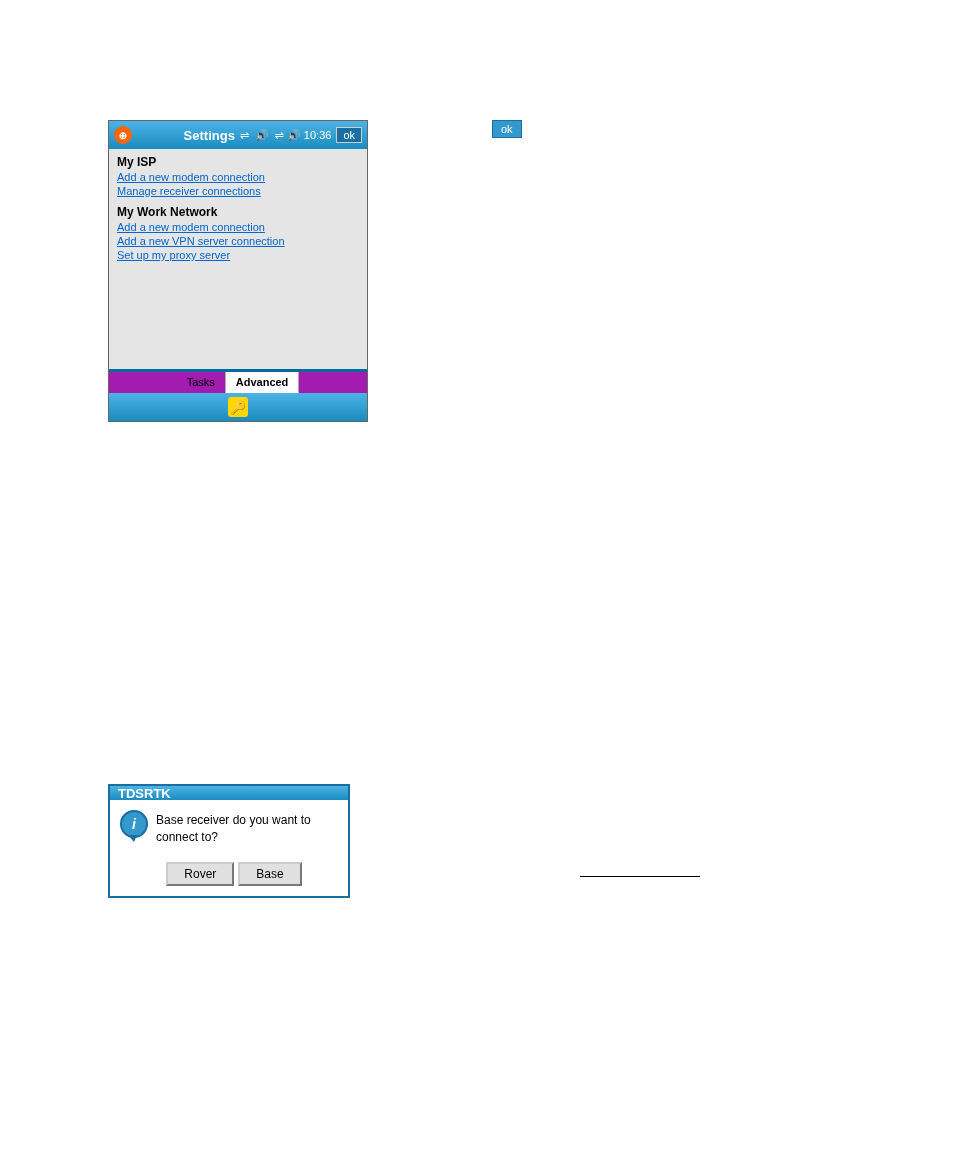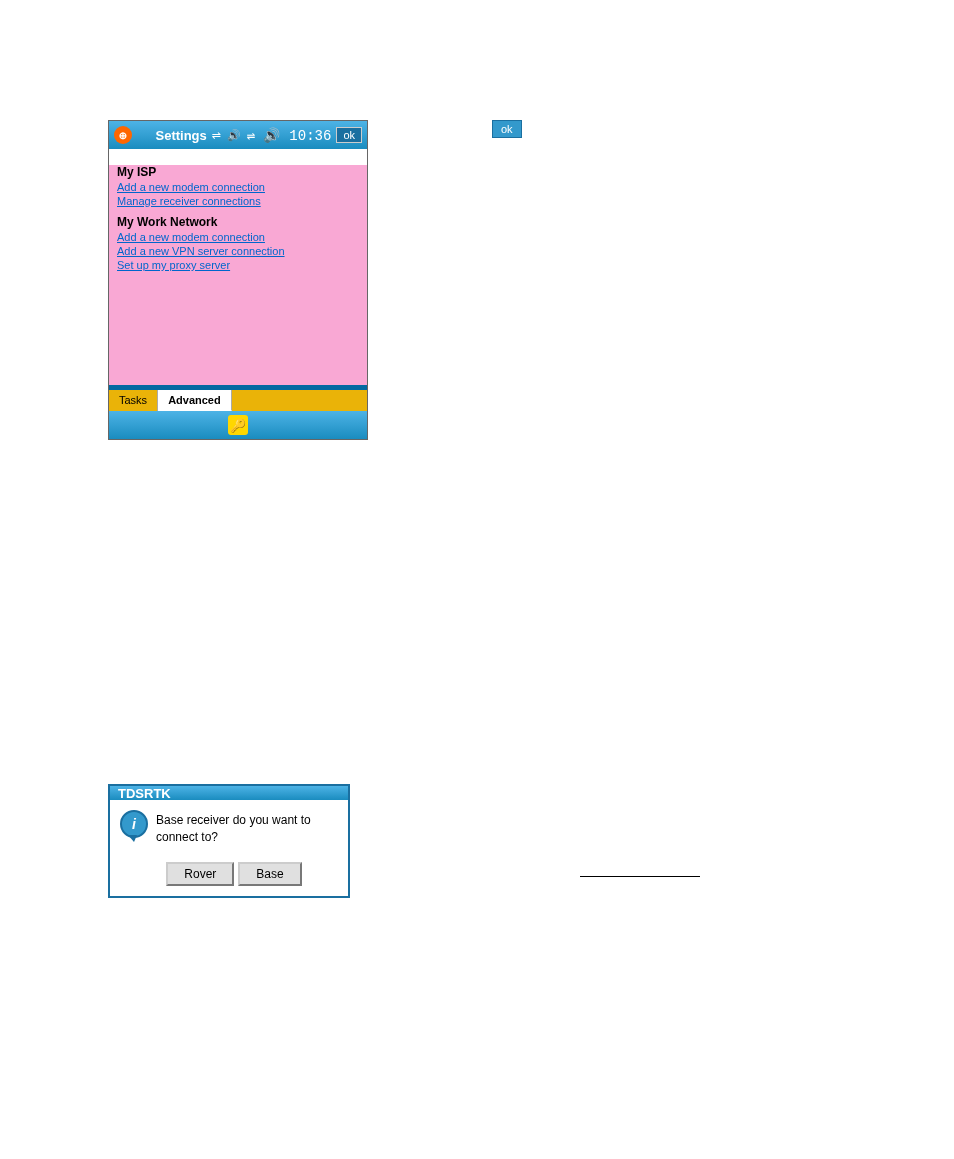--- a/index.html
+++ b/index.html
@@ -93,24 +93,23 @@
       display: flex;
       align-items: center;
       justify-content: center;
       color: white;
       font-size: 12px;
       font-weight: bold;
       cursor: pointer;
     }
 
     .conn-body {
-      padding: 0 8px;
-      background: #f9a8d4;
+      padding: 6px 8px;
+      background: #e5e5e5;
       min-height: 220px;
-      margin-top: 16px;
     }
 
     .section-title {
       font-size: 12px;
       font-weight: bold;
       color: #000;
       margin-bottom: 2px;
     }
 
     .conn-link {
@@ -121,22 +120,23 @@
       margin-bottom: 2px;
       cursor: pointer;
     }
 
     .section-gap {
       margin-top: 8px;
     }
 
     .tab-bar {
       display: flex;
-      background: #eab308;
-      border-top: 5px solid #0369a1;
+      background: #a21caf;
+      border-top: 3px solid #0369a1;
+      justify-content: center;
     }
 
     .tab-item {
       padding: 4px 10px;
       font-size: 11px;
       color: #000;
       cursor: pointer;
       border-right: 1px solid #aaa;
     }
 
@@ -273,21 +273,21 @@
 <body>
 
 <div class="settings-window">
 
   <div class="title-bar">
     <div class="title-bar-logo">⊕</div>
     <span class="title-bar-text">Settings</span>
     <span class="title-bar-icons">
       <span>⇌</span>
       <span>🔊</span>
-      <span style="font-size:14px;font-family:Liberation Mono, monospace;">⇌ 🔊 10:36</span>
+      <span style="font-size:11px;">⇌ 🔊 10:36</span>
     </span>
     <button class="title-bar-ok">ok</button>
   </div>
 
 
   <div class="conn-body">
 
     <div>
       <div class="section-title">My ISP</div>
       <a class="conn-link">Add a new modem connection</a>

